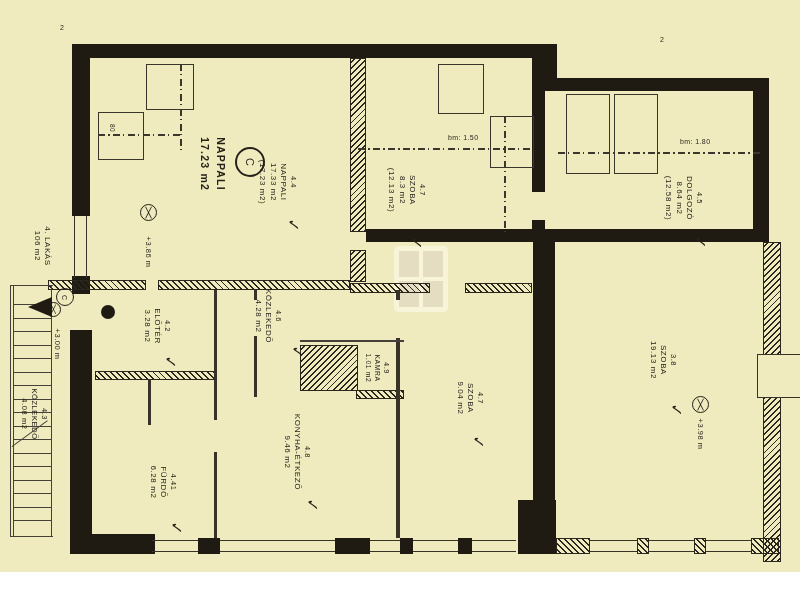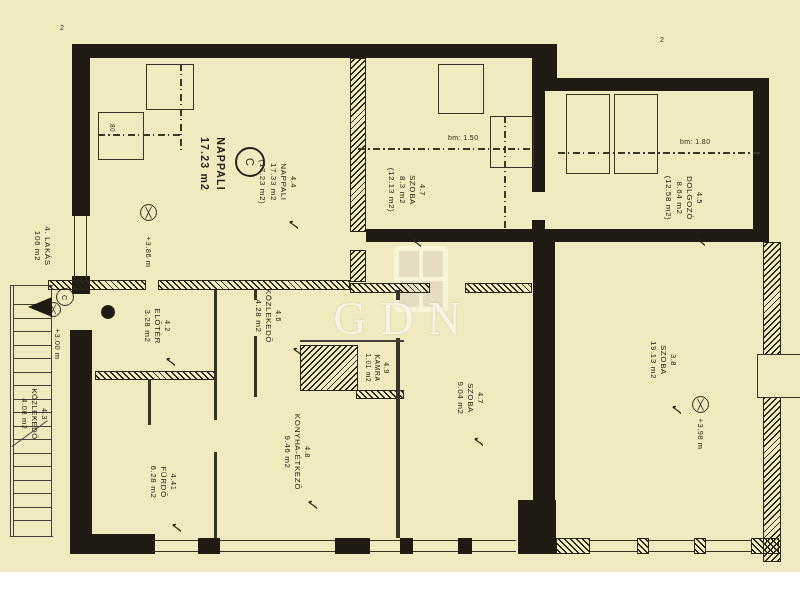--- a/index.html
+++ b/index.html
@@ -55,21 +55,20 @@
 <body>
 
 <div id="canvas">
 
   <div id="wm-logo" style="left:394px;top:246px;width:44px;height:56px;">
     <div></div>
     <div></div>
     <div></div>
     <div></div>
   </div>
-  <div id="wm-text" style="left:404px;top:318px;">GDN</div>
 
   <div class="w" style="left:75px;top:44px;width:482px;height:14px;"></div>
   <div class="w" style="left:72px;top:44px;width:18px;height:172px;"></div>
   <div class="w" style="left:545px;top:44px;width:12px;height:46px;"></div>
   <div class="w" style="left:545px;top:78px;width:224px;height:13px;"></div>
   <div class="w" style="left:753px;top:78px;width:16px;height:164px;"></div>
   <div class="w" style="left:532px;top:58px;width:13px;height:134px;"></div>
   <div class="w" style="left:532px;top:220px;width:13px;height:22px;"></div>
   <div class="w" style="left:532px;top:229px;width:237px;height:13px;"></div>
   <div class="w" style="left:533px;top:242px;width:22px;height:262px;"></div>

